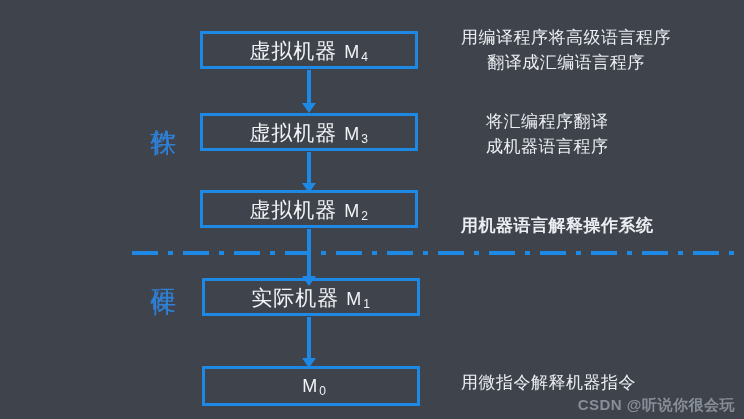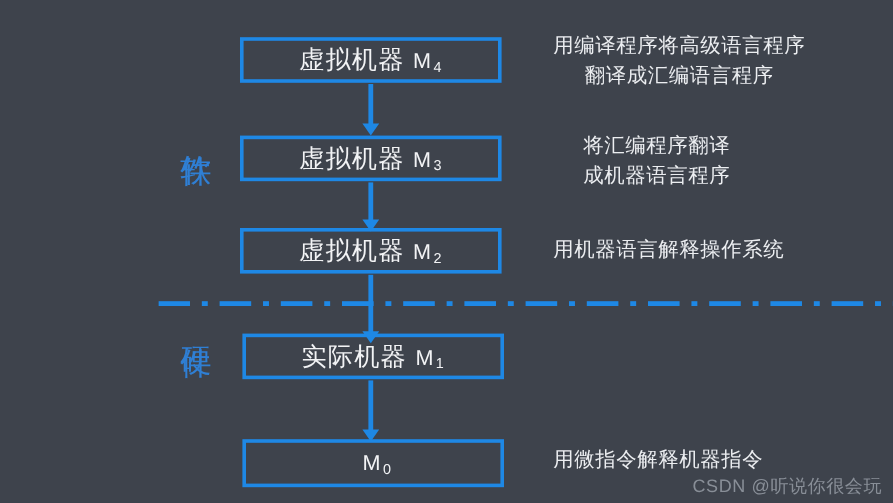--- a/index.html
+++ b/index.html
@@ -106,20 +106,21 @@
   
   .watermark {
     position: absolute;
     right: 8px;
     bottom: 4px;
     color: #8d939c;
     font-size: 15px;
     letter-spacing: 0.5px;
     opacity: 0.95;
     user-select: none;
+    font-weight: bold;
   }
 </style>
 </head>
 <body>
 
 <div id="canvas">
 
   <div class="side-label" style="left:148px; top:108px;">软件</div>
 
   <div class="side-label" style="left:148px; top:268px;">硬件</div>
@@ -147,21 +148,21 @@
 成机器语言程序</div>
 
   <div class="layer-box" style="left:200px; top:190px; width:218px; height:38px;">
     <span class="layer-label">
       <span>虚拟机器</span>
       <span class="mach">M</span>
         <span class="sub">2</span>
     </span>
   </div>
   <div class="arrow" style="left:307px; top:229px; height:48px;"></div>
-  <div class="desc" style="left:461px; top:196px;">用机器语言解释操作系统</div>
+  <div class="desc" style="left:461px; top:214px;font-weight:bold;">用机器语言解释操作系统</div>
 
   <div class="divider-dashdot" style="left:132px; top:251px; width:612px;"></div>
 
   <div class="layer-box" style="left:202px; top:278px; width:218px; height:38px;">
     <span class="layer-label">
       <span>实际机器</span>
       <span class="mach">M</span>
         <span class="sub">1</span>
     </span>
   </div>

